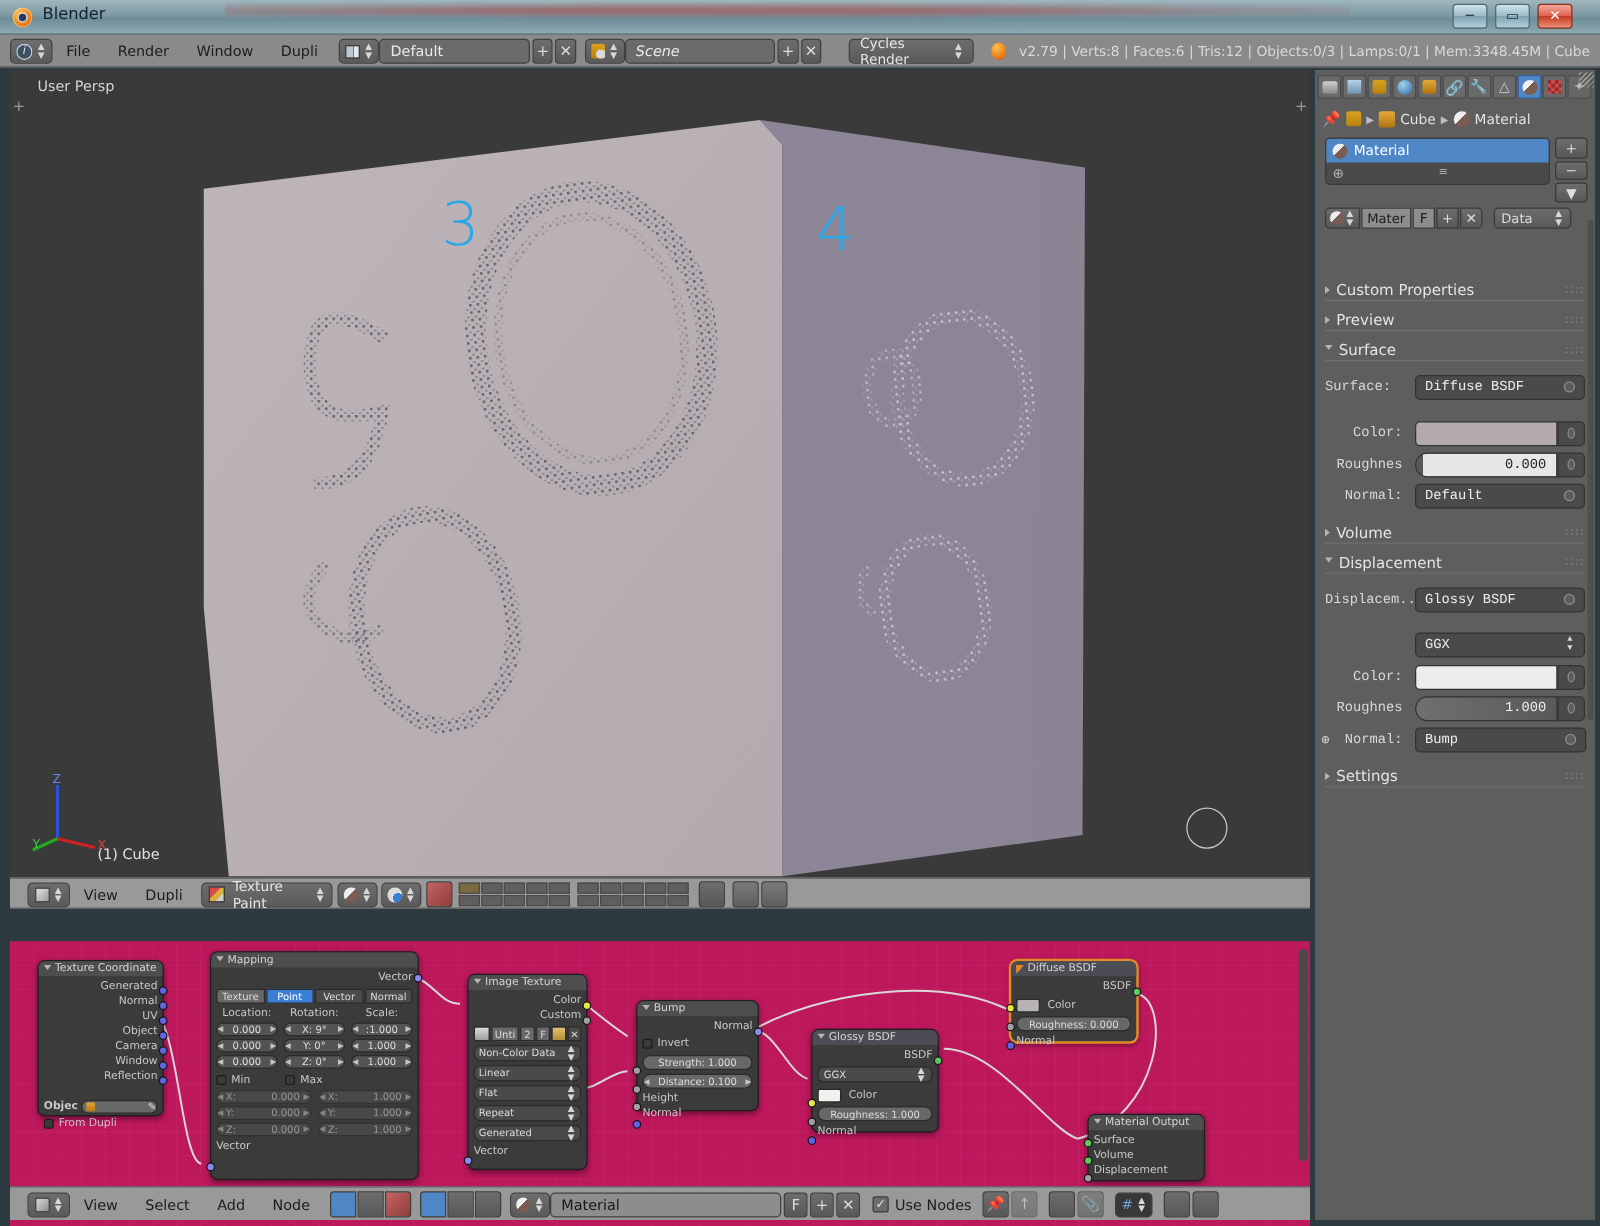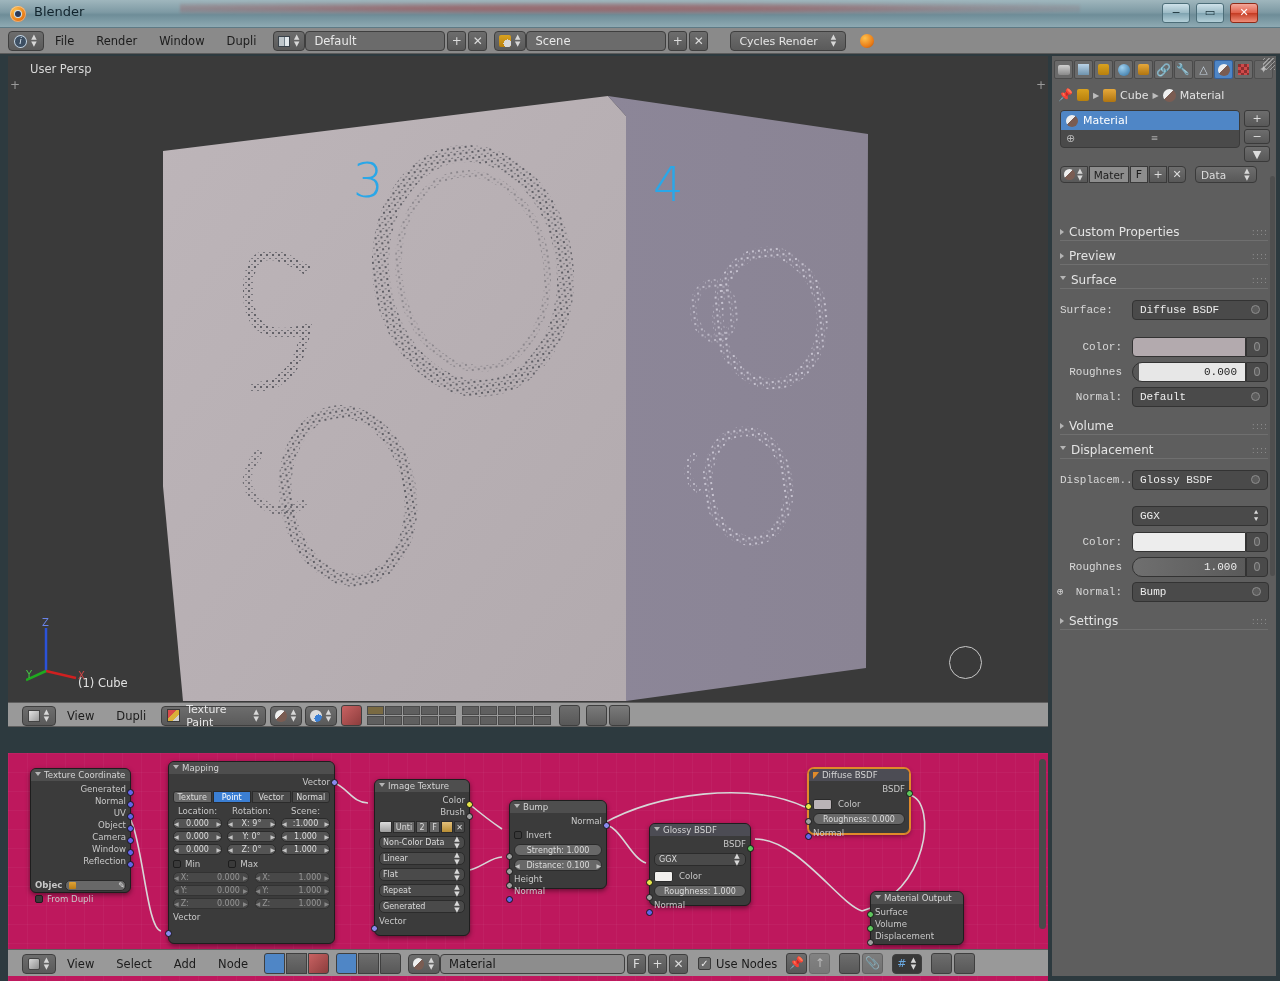--- a/index.html
+++ b/index.html
@@ -180,32 +180,33 @@
     <div class="sqbtn" style="margin-left:2px;">+</div>
     <div class="sqbtn" style="margin-left:2px;">✕</div>
 
     <div class="hdr-btn" style="margin-left:7px;width:32px;justify-content:center;">
       <span style="display:inline-block;width:12px;height:12px;background:radial-gradient(circle at 70% 70%,#d8d8d8 0 4px,transparent 4px),linear-gradient(#d9a21f,#b8800d);border-radius:2px;"></span>
       <span class="spinner">
           <b>▲</b>
           <b>▼</b>
         </span>
     </div>
-    <div class="txtfield" style="width:140px;">Scene</div>
+    <div class="txtfield" style="width:140px;font-style:italic;">Scene</div>
     <div class="sqbtn" style="margin-left:2px;">+</div>
     <div class="sqbtn" style="margin-left:2px;">✕</div>
 
     <div class="hdr-btn" style="margin-left:22px;width:116px;justify-content:space-between;padding:0 8px;">
       <span>Cycles Render</span>
       <span class="spinner">
           <b>▲</b>
           <b>▼</b>
         </span>
     </div>
     <span style="margin-left:14px;width:14px;height:14px;border-radius:50%;background:radial-gradient(circle at 35% 30%,#ffc14d,#e87a16 65%,#a94d06);display:inline-block;"></span>
+    <div id="statustext">v2.79 | Verts:8 | Faces:6 | Tris:12 | Objects:0/3 | Lamps:0/1 | Mem:3348.45M | Cube</div>
   </div>
 </div>
 
 <div id="viewport">
 
   <svg width="1040" height="646" style="position:absolute;left:0;top:0;">
     <defs>
       <linearGradient id="faceL" x1="0" y1="0" x2="1" y2="1">
         <stop offset="0" stop-color="#bdb5b9"></stop>
           <stop offset="1" stop-color="#b2aaae"></stop>
@@ -405,21 +406,21 @@
         </div>
       <div style="display:flex;gap:1px;margin-top:3px;">
         <div class="nfield light" style="flex:1;height:12px;border-radius:3px 0 0 3px;">Texture</div>
         <div class="nfield tabsel" style="flex:1;height:12px;border-radius:0;">Point</div>
         <div class="nfield dk" style="flex:1;height:12px;border-radius:0;">Vector</div>
         <div class="nfield dk" style="flex:1;height:12px;border-radius:0 3px 3px 0;">Normal</div>
       </div>
       <div style="display:flex;gap:5px;margin-top:3px;">
         <span style="flex:1;text-align:center;">Location:</span>
         <span style="flex:1;text-align:center;">Rotation:</span>
-        <span style="flex:1;text-align:center;">Scene:</span>
+        <span style="flex:1;text-align:center;">Scale:</span>
       </div>
       <div style="display:flex;gap:5px;margin-top:2px;">
         <div style="flex:1;display:flex;flex-direction:column;gap:2px;">
           <div class="nfield">
               <span class="arr">◀</span>
               <span style="flex:1;text-align:center;">0.000</span>
               <span class="arr">▶</span>
             </div>
           <div class="nfield">
               <span class="arr">◀</span>
@@ -530,21 +531,21 @@
   <div class="node" style="left:366px;top:26px;width:96px;height:157px;">
     <div class="nhead">
       <span class="tri down"></span>
       <span>Image Texture</span>
     </div>
     <div class="nbody">
       <div class="row r">
           <span>Color</span>
         </div>
       <div class="row r">
-          <span>Brush</span>
+          <span>Custom</span>
         </div>
       <div style="display:flex;gap:1px;margin-top:3px;">
         <span style="width:13px;height:12px;background:linear-gradient(#dcdcdc,#9e9e9e);border:1px solid #2b2b2b;border-radius:2px 0 0 2px;"></span>
         <span class="nfield light" style="flex:1;height:12px;border-radius:0;">Unti</span>
         <span class="nfield light" style="width:12px;height:12px;border-radius:0;">2</span>
         <span class="nfield light" style="width:11px;height:12px;border-radius:0;">F</span>
         <span style="width:12px;height:12px;background:linear-gradient(#e4c07a,#b98e34);border:1px solid #2b2b2b;"></span>
         <span class="nfield dk" style="width:11px;height:12px;border-radius:0 2px 2px 0;">✕</span>
       </div>
       <div class="nfield dk" style="margin-top:3px;height:13px;justify-content:flex-start;padding:0 3px;">

